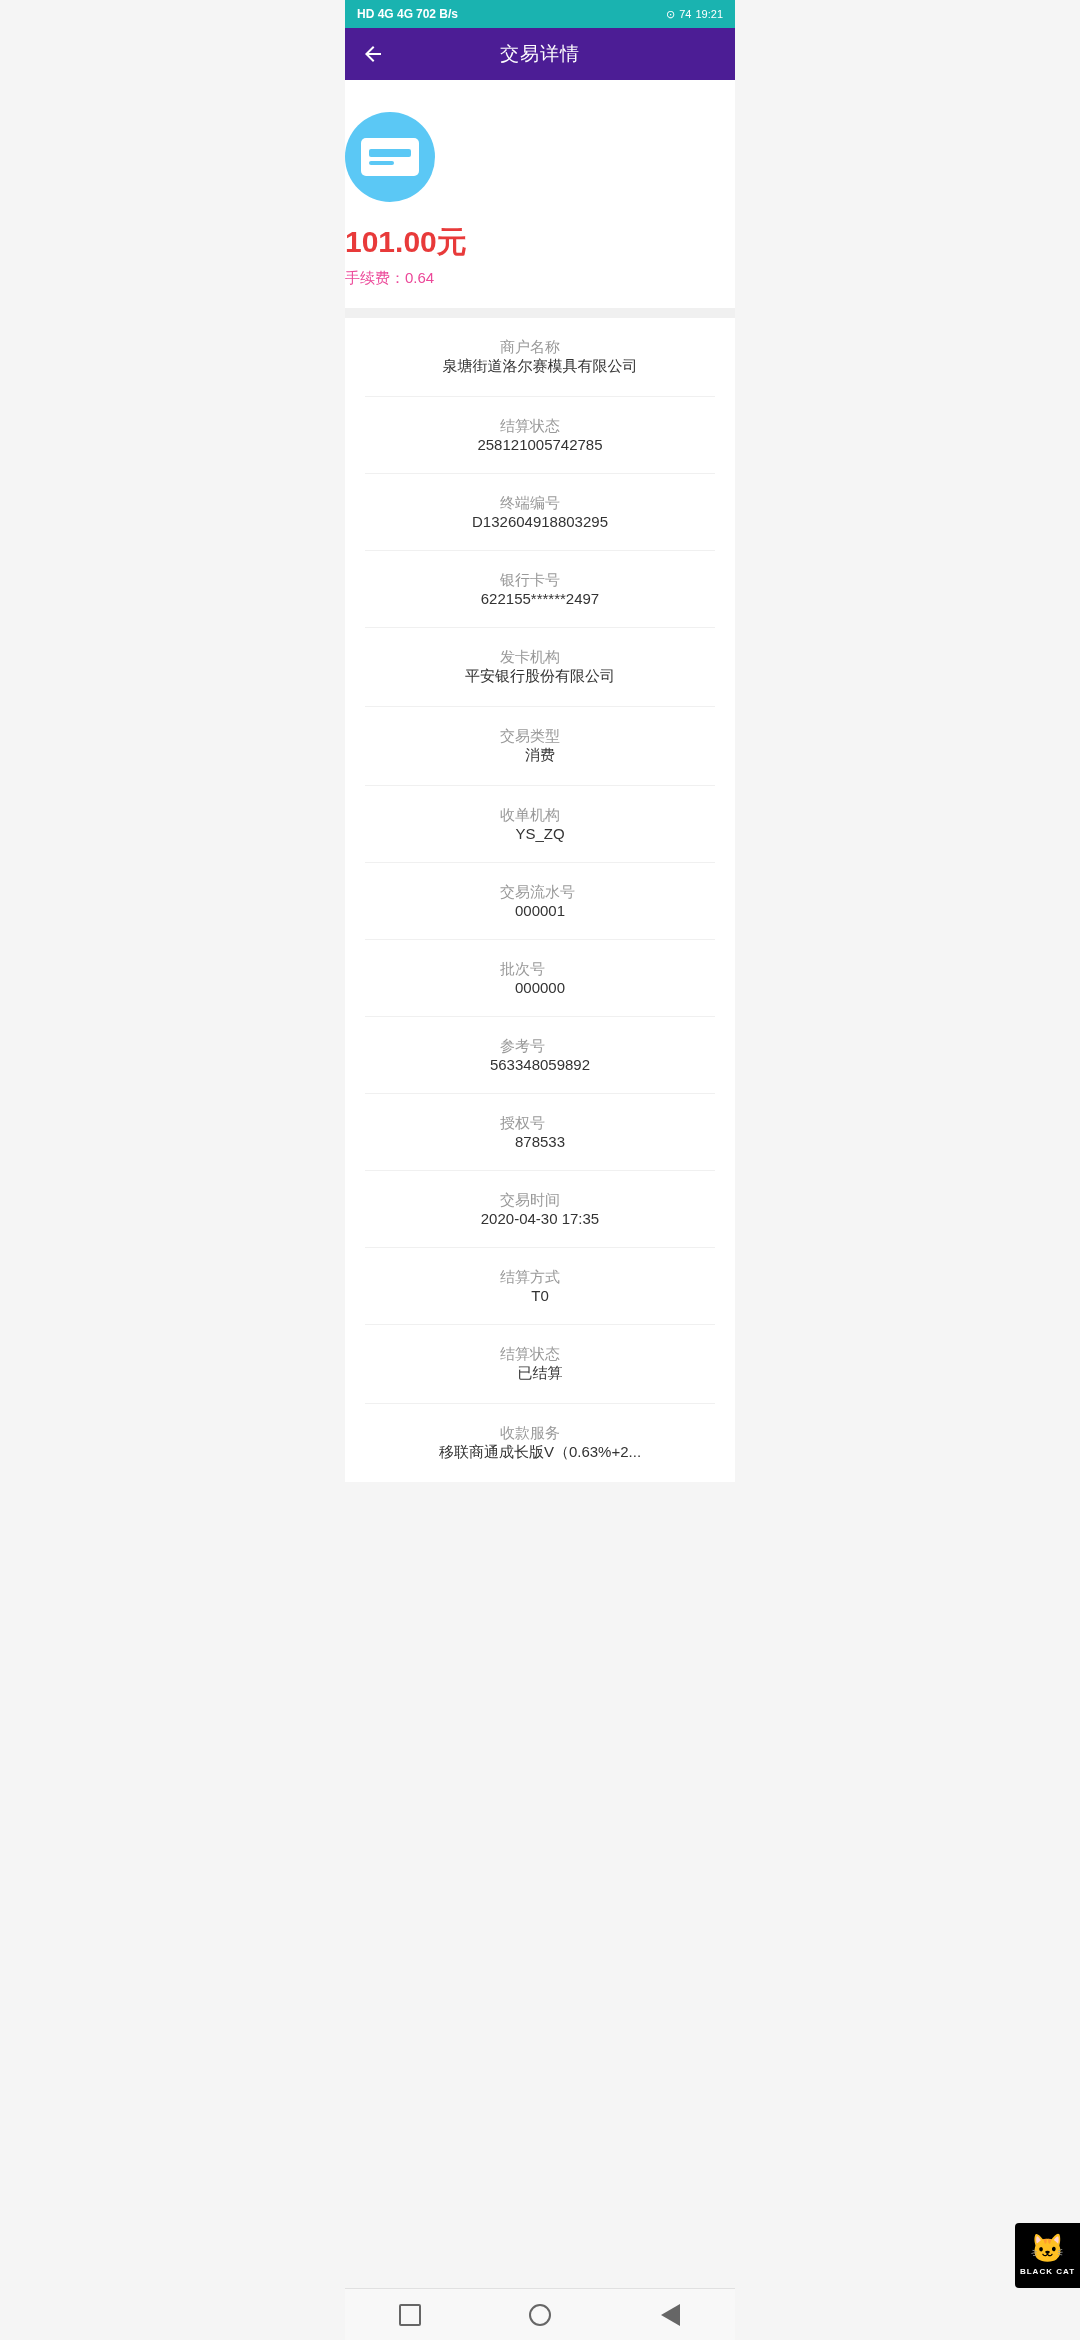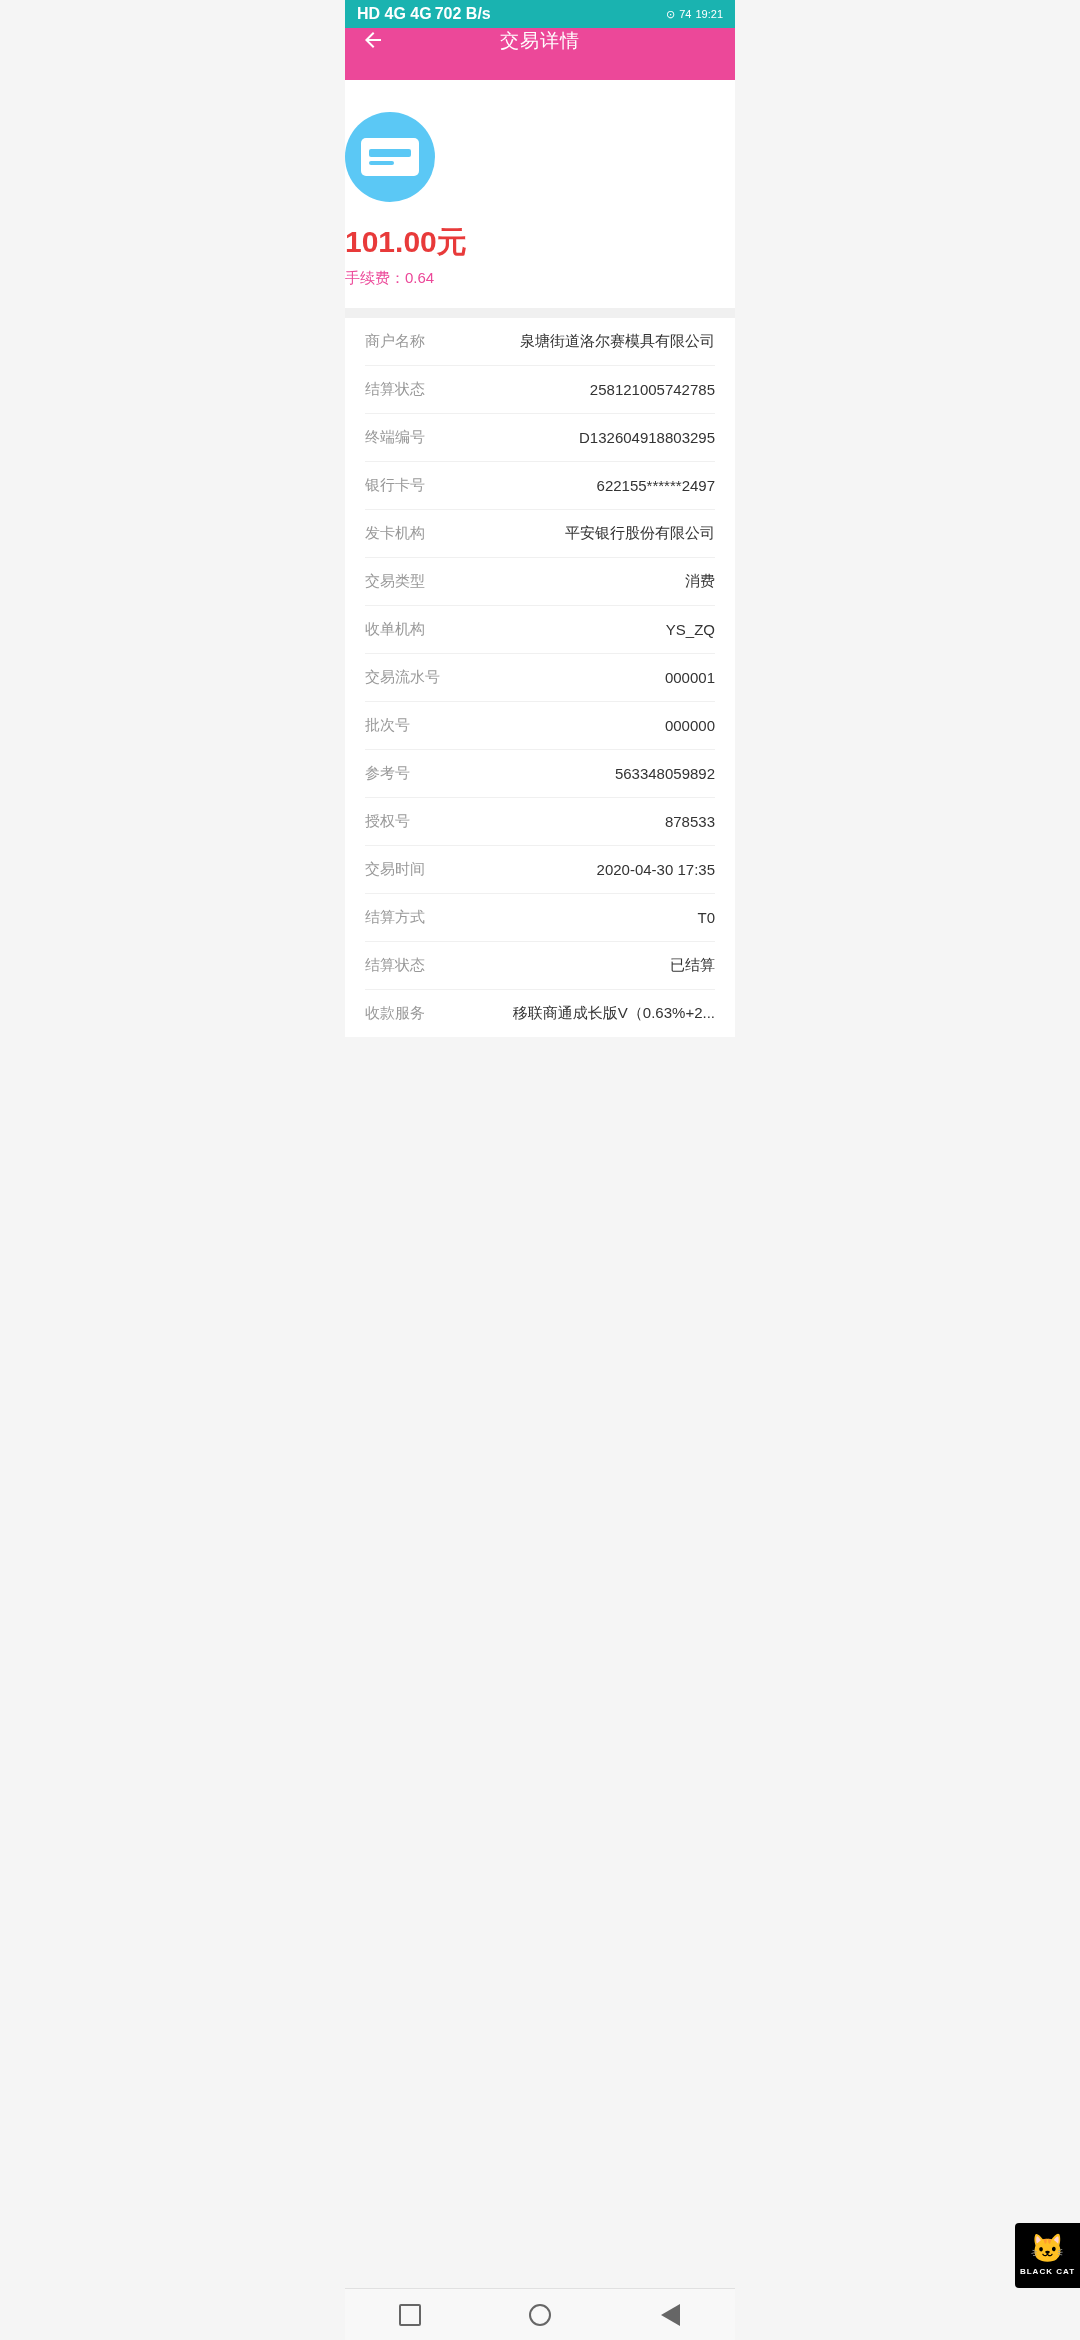--- a/index.html
+++ b/index.html
@@ -30,37 +30,38 @@
     }
 
     .status-bar-left {
       display: flex;
       align-items: center;
       gap: 3px;
     }
 
     .status-bar-left span {
       color: white;
-      font-size: 16px;
+      font-size: 12px;
       font-weight: bold;
     }
 
     .status-bar-right {
       display: flex;
       align-items: center;
       gap: 4px;
       color: white;
       font-size: 11px;
     }
 
     
     .header {
-      background: #ec4899;
+      background: #4c1d95;
       height: 52px;
       display: flex;
+      align-items: center;
       justify-content: center;
       position: relative;
       padding: 0 16px;
     }
 
     .back-button {
       position: absolute;
       left: 16px;
       color: white;
       font-size: 22px;
@@ -149,22 +150,23 @@
     
     .detail-section {
       background: white;
       padding: 0 20px;
     }
 
     .detail-row {
       display: flex;
       align-items: center;
       justify-content: flex-end;
-      padding: 14px 0;
+      padding: 20px 0;
       border-bottom: 1px solid #f0f0f0;
+      flex-direction: column;
     }
 
     .detail-row:last-child {
       border-bottom: none;
     }
 
     .detail-label {
       color: #999;
       font-size: 15px;
       min-width: 80px;

